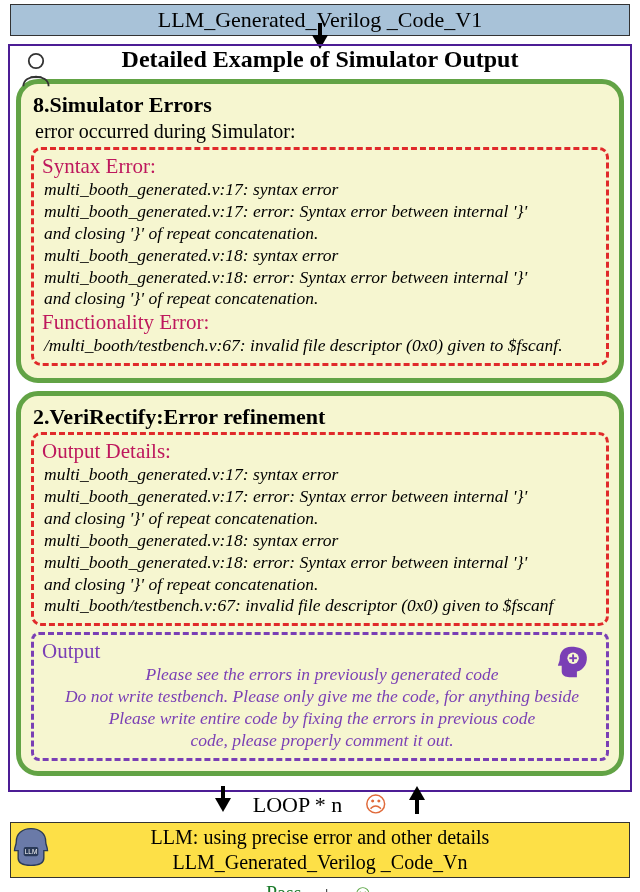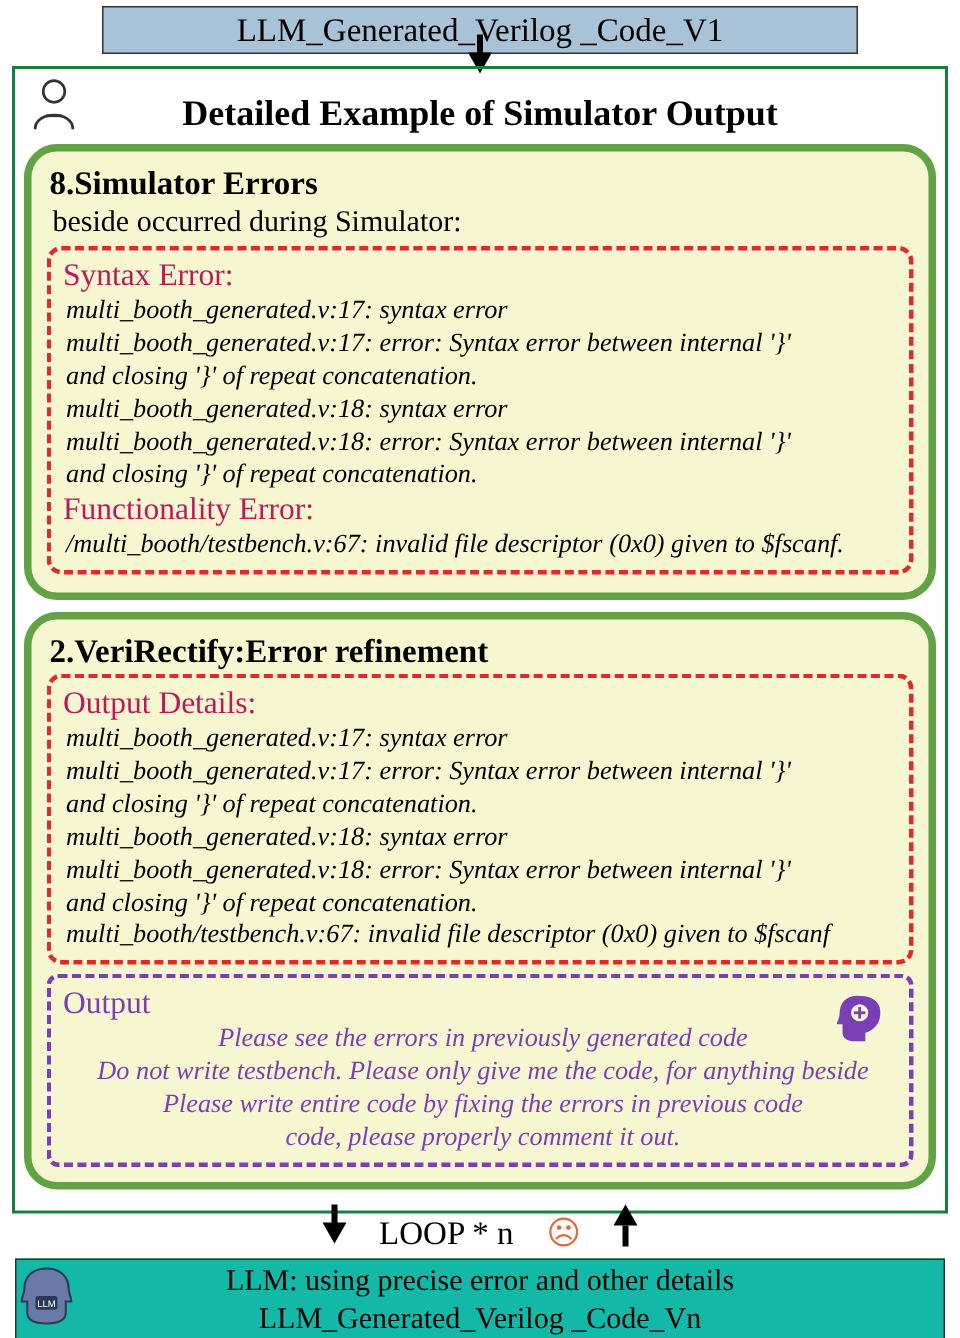--- a/index.html
+++ b/index.html
@@ -5,21 +5,21 @@
   * { box-sizing: border-box; margin: 0; padding: 0; }
   body {
     width: 640px;
     height: 892px;
     font-family: "Times New Roman", Times, serif;
     background: #fff;
     overflow: hidden;
   }
 
   .top-bar {
-    width: 504px;
+    width: 620px;
     margin: 4px auto 0;
     background: #a8c2d8;
     border: 1px solid #333;
     text-align: center;
     font-size: 22px;
     padding: 2px 0;
   }
 
   .arrow-down {
     width: 0; height: 0;
@@ -48,22 +48,22 @@
     content: "";
     position: absolute;
     top: 14px; left: -2px;
     width: 4px; height: 14px;
     background: #000;
   }
 
   .main-frame {
     width: 624px;
     margin: -6px auto 0;
-    border: 2px solid #15803d;
-    padding: 17px 6px 6px 6px;
+    border: 2px solid #4c1d95;
+    padding: 0 6px 6px 6px;
     position: relative;
   }
 
   .avatar-svg {
     position: absolute;
     left: 8px; top: 4px;
     width: 36px; height: 40px;
   }
 
   .main-title {
@@ -138,21 +138,21 @@
     height: 30px;
   }
   .loop-text { font-size: 22px; }
   .face { font-size: 22px; }
   .face.sad { color: #e06a3a; }
   .face.happy { color: #5fa84a; }
 
   .llm-bar {
     width: 620px;
     margin: 0 auto;
-    background: #14b8a6;
+    background: #fde047;
     border: 1px solid #333;
     text-align: center;
     font-size: 20px;
     padding: 2px 0;
     line-height: 1.25;
     position: relative;
   }
 
   .llm-icon {
     position: absolute;
@@ -180,21 +180,21 @@
   <svg class="avatar-svg" viewBox="0 0 40 44">
     <circle cx="20" cy="12" r="8" fill="none" stroke="#333" stroke-width="2"></circle>
     <path d="M6 40 C6 26 34 26 34 40" fill="none" stroke="#333" stroke-width="2"></path>
     <line x1="14" y1="30" x2="26" y2="30" stroke="#333" stroke-width="2"></line>
   </svg>
 
   <div class="main-title">Detailed Example of Simulator Output</div>
 
   <div class="green-box">
     <div class="section-heading">8.Simulator Errors</div>
-    <div class="section-sub">beside occurred during Simulator:</div>
+    <div class="section-sub">error occurred during Simulator:</div>
     <div class="dashed-red">
       <div class="label-red">Syntax Error:</div>
       <div class="err-line">multi_booth_generated.v:17: syntax error</div>
       <div class="err-line">multi_booth_generated.v:17: error: Syntax error between internal '}'</div>
       <div class="err-line"> and closing '}' of repeat concatenation.</div>
       <div class="err-line">multi_booth_generated.v:18: syntax error</div>
       <div class="err-line">multi_booth_generated.v:18: error: Syntax error between internal '}'</div>
       <div class="err-line"> and closing '}' of repeat concatenation.</div>
       <div class="label-red">Functionality Error:</div>
       <div class="err-line">/multi_booth/testbench.v:67: invalid file descriptor (0x0) given to $fscanf.</div>

